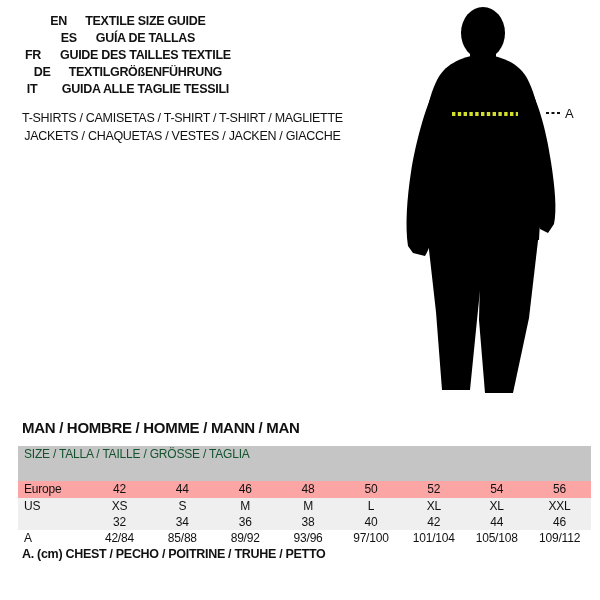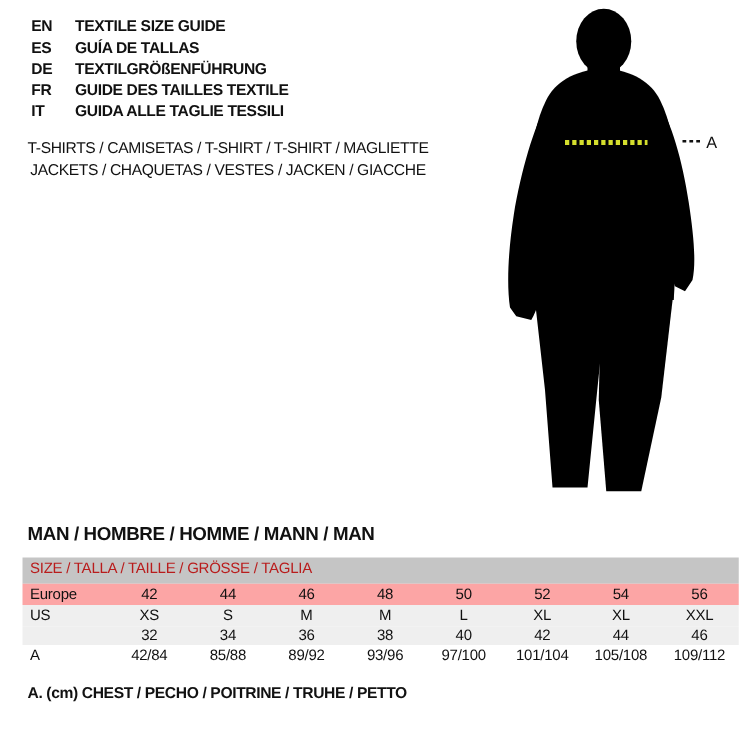--- a/index.html
+++ b/index.html
@@ -18,20 +18,21 @@
     left: 25px;
     top: 13px;
   }
   .lang-row {
     display: flex;
     height: 17px;
     line-height: 17px;
     font-size: 12.5px;
     font-weight: bold;
     letter-spacing: -0.3px;
+    justify-content: center;
   }
   .lang-code { width: 35px; }
   
   .category-block {
     position: absolute;
     left: 22px;
     top: 109px;
   }
   .category-line {
     height: 18px;
@@ -67,26 +68,26 @@
     letter-spacing: -0.3px;
   }
   
   .size-table {
     position: absolute;
     left: 18px;
     top: 446px;
     width: 573px;
   }
   .t-header {
-    height: 21px;
+    height: 35px;
     line-height: 17px;
     padding-left: 6px;
     font-size: 12px;
     letter-spacing: -0.2px;
-    color: #b91c1c;
+    color: #14532d;
   }
   .t-row {
     display: flex;
     height: 17px;
     line-height: 17px;
     font-size: 12px;
     letter-spacing: -0.2px;
   }
   .t-row.short { height: 15px; line-height: 15px; }
   .t-label {
@@ -117,26 +118,26 @@
   <div class="lang-block">
     <div class="lang-row">
       <span class="lang-code">EN</span>
       <span class="lang-label">TEXTILE SIZE GUIDE</span>
     </div>
     <div class="lang-row">
       <span class="lang-code">ES</span>
       <span class="lang-label">GUÍA DE TALLAS</span>
     </div>
     <div class="lang-row">
+      <span class="lang-code">FR</span>
+      <span class="lang-label">GUIDE DES TAILLES TEXTILE</span>
+    </div>
+    <div class="lang-row">
       <span class="lang-code">DE</span>
       <span class="lang-label">TEXTILGRÖßENFÜHRUNG</span>
-    </div>
-    <div class="lang-row">
-      <span class="lang-code">FR</span>
-      <span class="lang-label">GUIDE DES TAILLES TEXTILE</span>
     </div>
     <div class="lang-row">
       <span class="lang-code">IT</span>
       <span class="lang-label">GUIDA ALLE TAGLIE TESSILI</span>
     </div>
   </div>
 
   <div class="category-block">
     <div class="category-line">T-SHIRTS / CAMISETAS / T-SHIRT / T-SHIRT / MAGLIETTE</div>
     <div class="category-line">JACKETS / CHAQUETAS / VESTES / JACKEN / GIACCHE</div>

